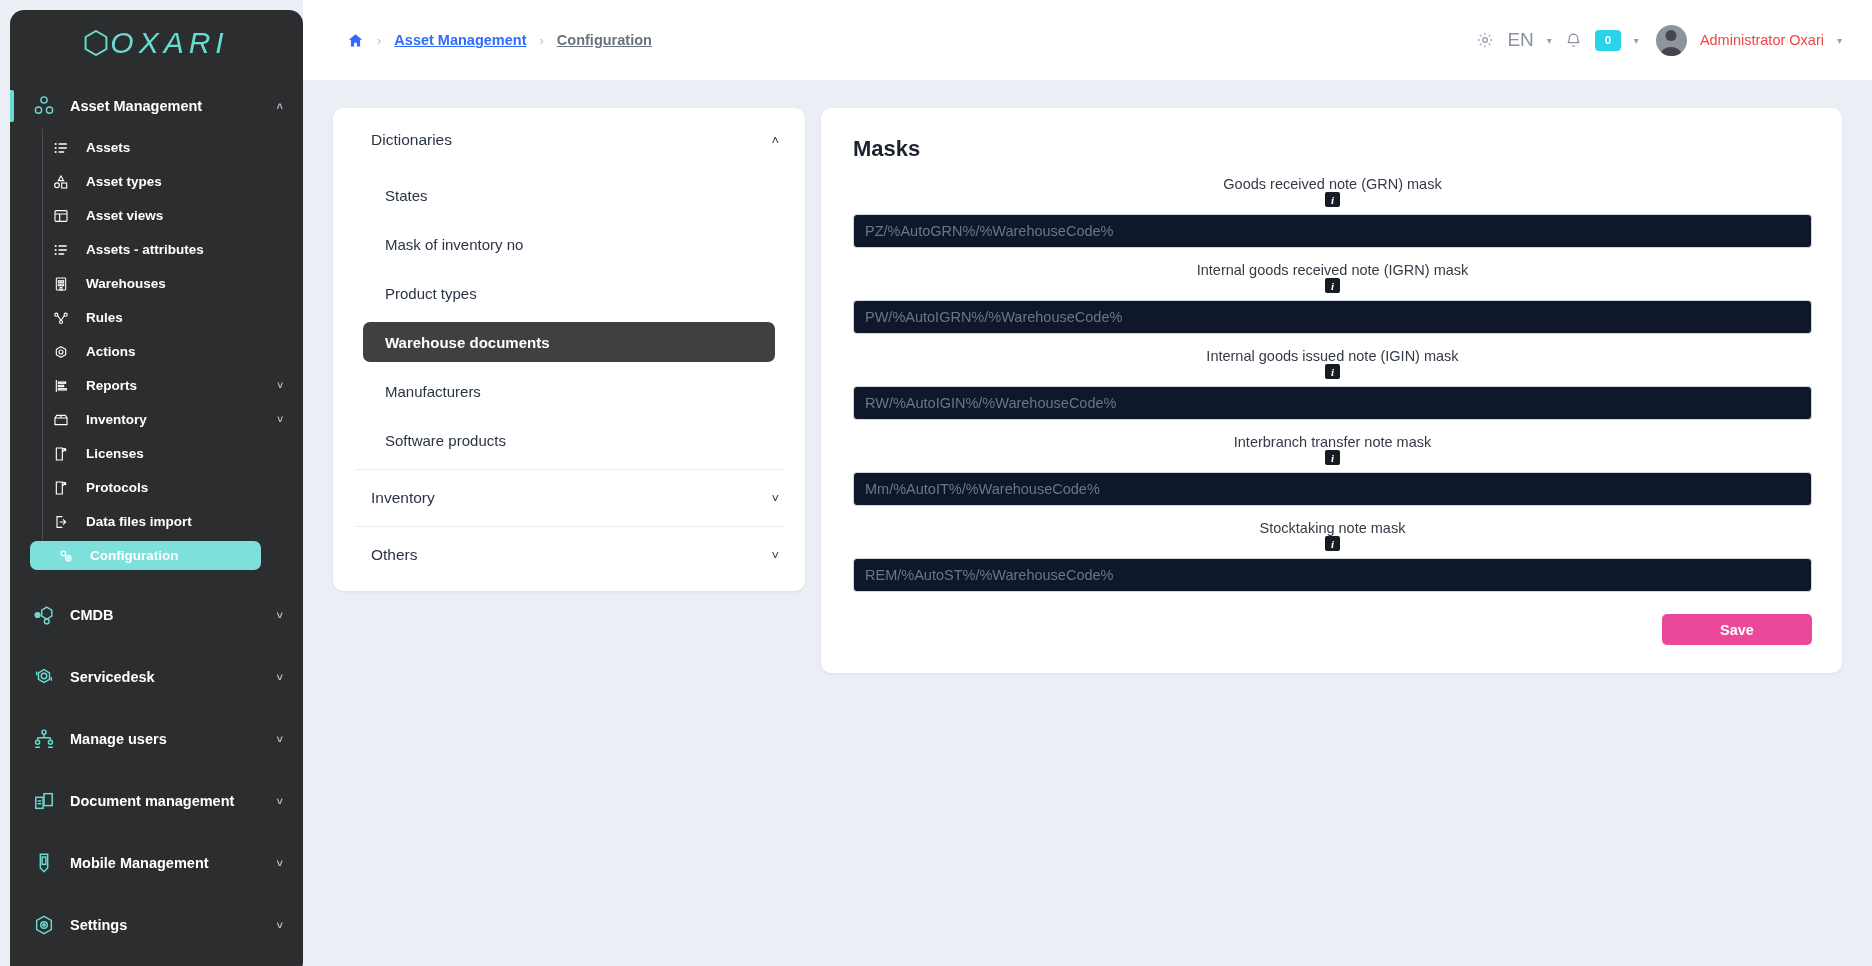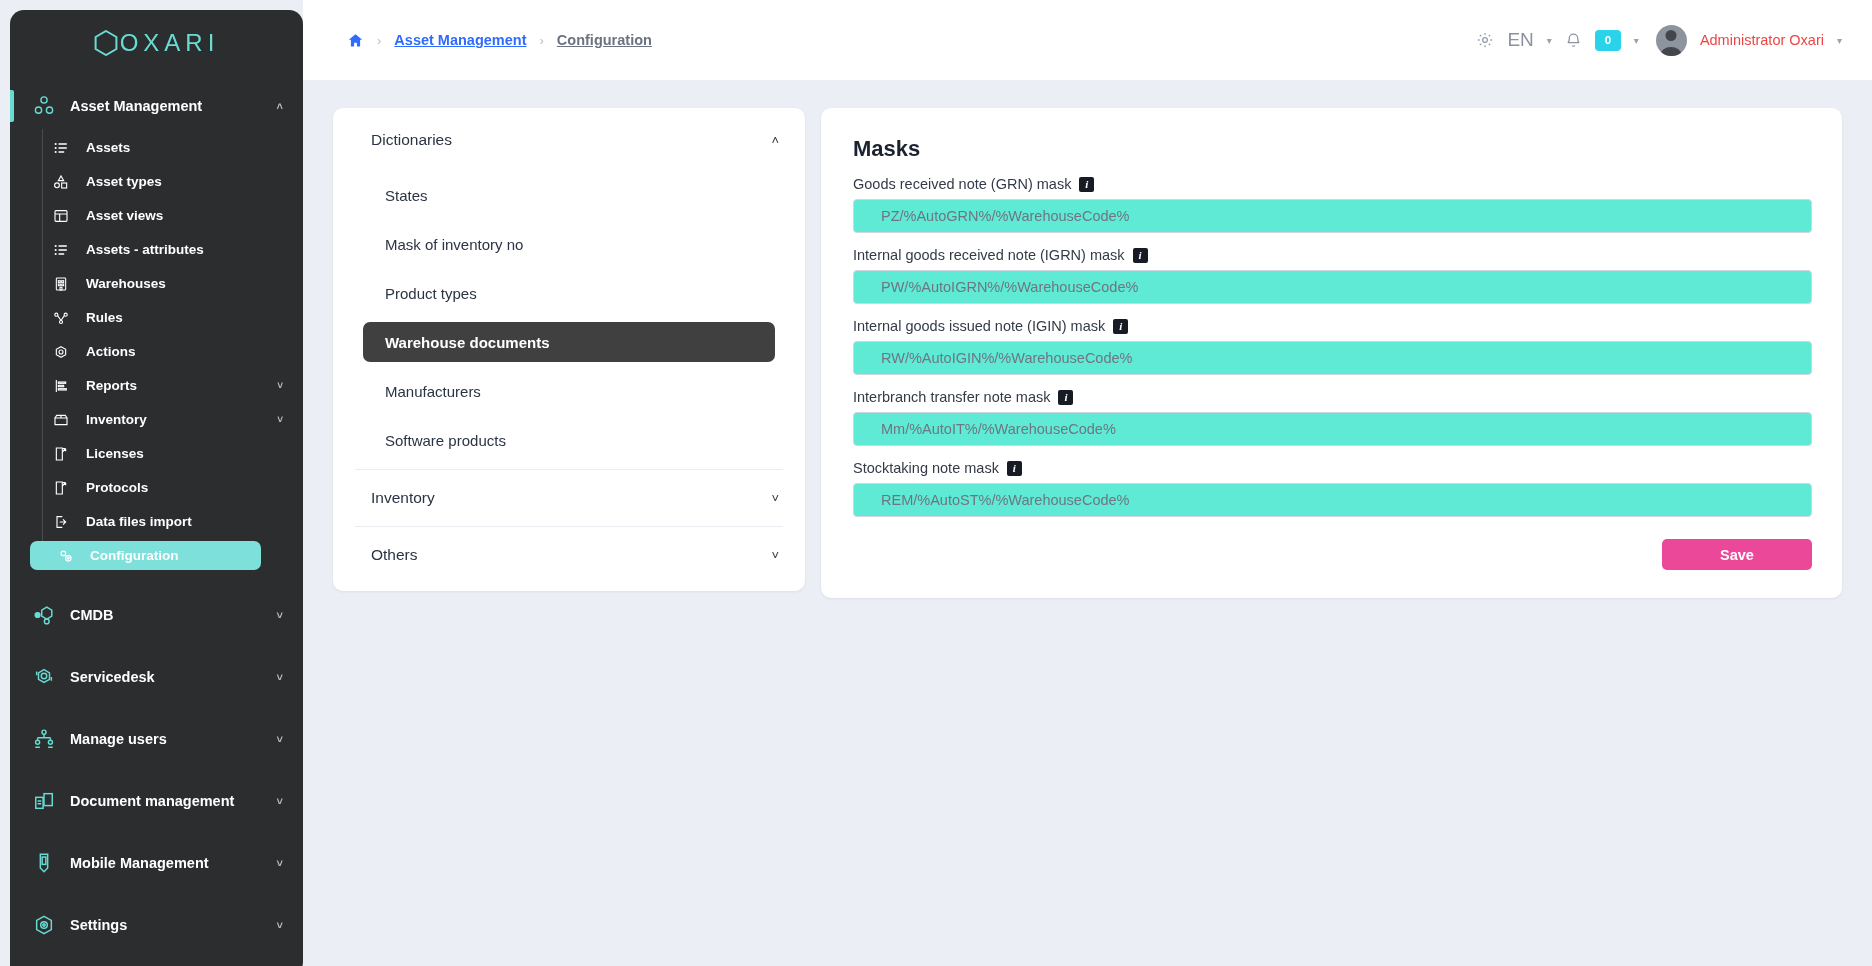--- a/index.html
+++ b/index.html
@@ -21,22 +21,22 @@
     position: relative;
     overflow: hidden;
     border-top-right-radius: 14px;
     border-top-left-radius: 14px;
   }
   .logo-wrap {
     height: 66px; display: flex; align-items: center; justify-content: center;
   }
   .logo { display: flex; align-items: center; gap: 2px; }
   .logo-text {
-    color: #68dcd2; font-size: 24px; letter-spacing: 5px;
-    font-family: "Liberation Sans", sans-serif; font-weight: 300;
+    color: #68dcd2; font-size: 30px; letter-spacing: 5px;
+    font-family: "Liberation Sans", sans-serif; font-weight: 300; font-style: italic;
   }
   .nav { padding-top: 8px; }
 
   .nav-group-head {
     display: flex; align-items: center; gap: 14px;
     height: 44px; padding: 0 20px 0 22px;
     color: #ffffff; font-size: 14.5px; font-weight: 700;
     cursor: pointer; position: relative;
   }
   .nav-group-head.active::before {
@@ -130,33 +130,33 @@
 
   
   .form-card { flex: 1; padding: 22px 30px 28px 16px; min-width: 0; }
   .form-inner { padding-left: 16px; }
   .form-title {
     font-size: 22px; font-weight: 700; color: #1b2330;
     margin: 6px 0 14px 0;
   }
   .field { margin-bottom: 14px; }
   .field-label {
-    display: flex; align-items: center; gap: 8px;
-    font-size: 14.5px; color: #343b47; margin-bottom: 7px;
+    display: flex; align-items: center; gap: 0;
+    font-size: 14.5px; color: #343b47; margin-bottom: 7px; flex-direction: column;
   }
   .info-icon {
     width: 15px; height: 15px; border-radius: 2px; background: #171c24;
     color: #ffffff; font-size: 11px; font-weight: 700; font-style: italic;
     display: inline-flex; align-items: center; justify-content: center;
     font-family: "Liberation Serif", serif; cursor: pointer;
   }
   .field input {
     width: 100%; height: 34px; border: 1px solid #cfd6e0; border-radius: 4px;
-    padding: 0 27px; font-size: 14.5px; color: #6e7683;
-    font-family: "Liberation Sans", sans-serif; background: #5eead4; outline: none;
+    padding: 0 11px; font-size: 14.5px; color: #6e7683;
+    font-family: "Liberation Sans", sans-serif; background: #0f172a; outline: none;
   }
   .save-row { display: flex; justify-content: flex-end; margin-top: 22px; }
   .save-btn {
     background: #ec4899; color: #ffffff; border: none; border-radius: 5px;
     width: 150px; height: 31px; font-size: 14.5px; font-weight: 700;
     cursor: pointer; font-family: "Liberation Sans", sans-serif;
   }
   svg { display: block; }
 </style>
 </head>

